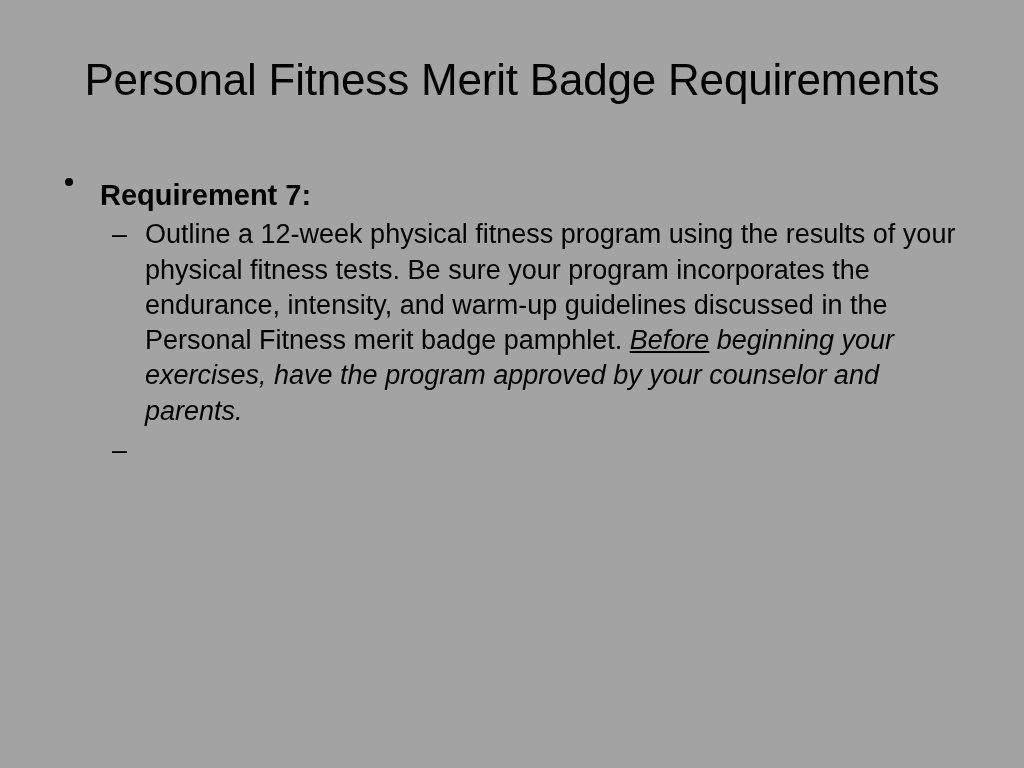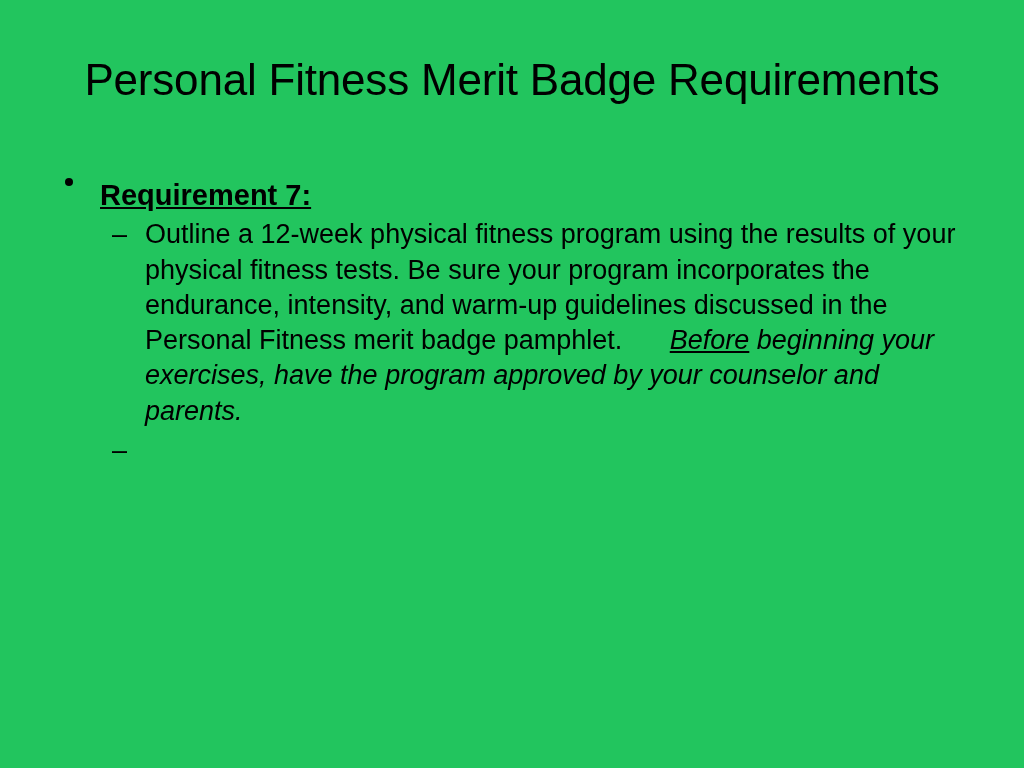--- a/index.html
+++ b/index.html
@@ -12,21 +12,21 @@
     background: #ffffff;
     font-family: "Liberation Sans", sans-serif;
     color: #000000;
     overflow: hidden;
   }
 
   .slide {
     position: relative;
     width: 1024px;
     height: 768px;
-    background: #22c55e;
+    background: #a3a3a3;
     box-sizing: border-box;
   }
 
   
   .slide-title {
     position: absolute;
     left: 60px;
     top: 26px;
     width: 904px;
     text-align: center;
@@ -46,21 +46,20 @@
   }
 
   
   .lvl1 {
     position: relative;
     padding-left: 48px;
     font-size: 29px;
     font-weight: bold;
     line-height: 1.22;
     margin-bottom: 2px;
-    text-decoration: underline;
   }
   .lvl1 > .bullet-dot {
     position: absolute;
     left: 13px;
     top: 0.52em;
     width: 8px;
     height: 8px;
     background: #000000;
     border-radius: 50%;
     font-size: 0;
@@ -92,21 +91,20 @@
   }
 
   em.ital {
     font-style: italic;
     font-weight: normal;
   }
   em.ital-underline {
     font-style: italic;
     font-weight: normal;
     text-decoration: underline;
-    margin-left: 40px;
   }
   strong.bold-ital {
     font-style: italic;
     font-weight: bold;
   }
 </style>
 </head>
 <body>
 
 <div class="slide">

